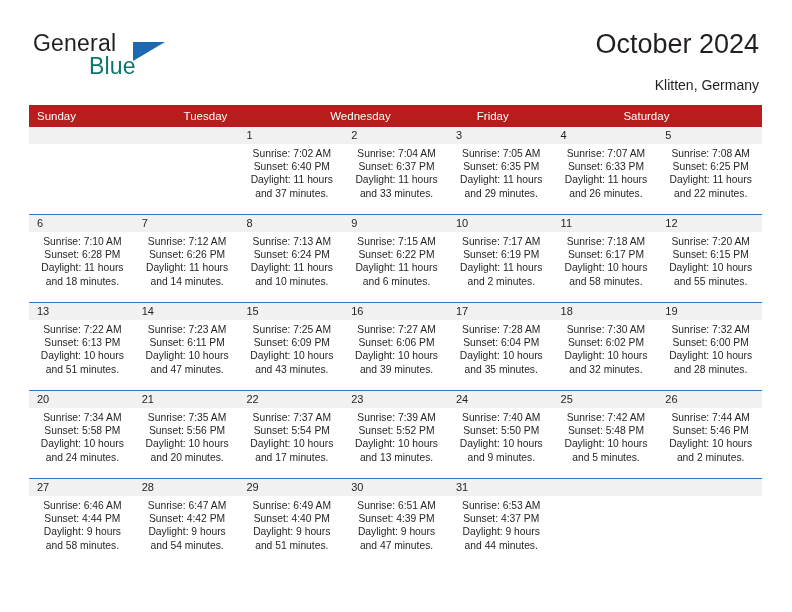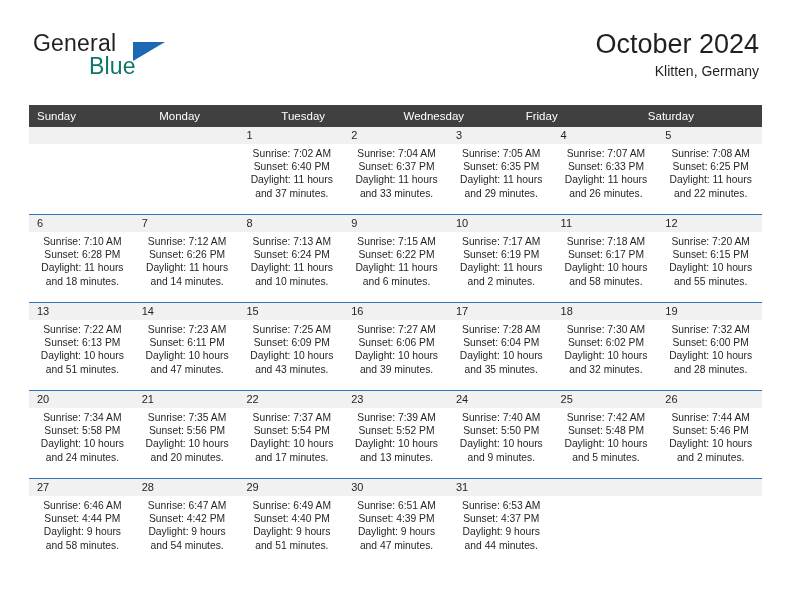--- a/index.html
+++ b/index.html
@@ -72,38 +72,38 @@
     text-align: right;
   }
   .cal-title {
     font-size: 27px;
     line-height: 32px;
     color: #231f20;
     font-weight: normal;
     white-space: nowrap;
   }
   .cal-subtitle {
-    margin-top: 3px;
+    margin-top: 17px;
     font-size: 14px;
     line-height: 16px;
     color: #231f20;
     font-weight: normal;
     white-space: nowrap;
   }
 
   
   .calendar {
     position: absolute;
     left: 29px;
     top: 105px;
     width: 733px;
   }
   .dow-row {
     display: flex;
-    background: #404040;
+    background: #b91c1c;
   }
   .dow-cell {
     flex: 1 1 0;
     box-sizing: border-box;
     padding: 4px 0 4px 8px;
     color: #ffffff;
     font-size: 11.5px;
     line-height: 14px;
     white-space: nowrap;
   }
@@ -160,21 +160,20 @@
     <div class="title-block">
       <div class="cal-title">October 2024</div>
       <div class="cal-subtitle">Klitten, Germany</div>
     </div>
 
   </div>
 
   <div class="calendar">
     <div class="dow-row" id="dow-row">
         <div class="dow-cell">Sunday</div>
-        <div class="dow-cell">Monday</div>
         <div class="dow-cell">Tuesday</div>
         <div class="dow-cell">Wednesday</div>
         <div class="dow-cell">Friday</div>
         <div class="dow-cell">Saturday</div>
       </div>
     <div id="weeks-container">
         <div class="week-row">
           <div class="day-cell empty">
             <div class="day-num-band"></div>
             <div class="day-body"></div>

